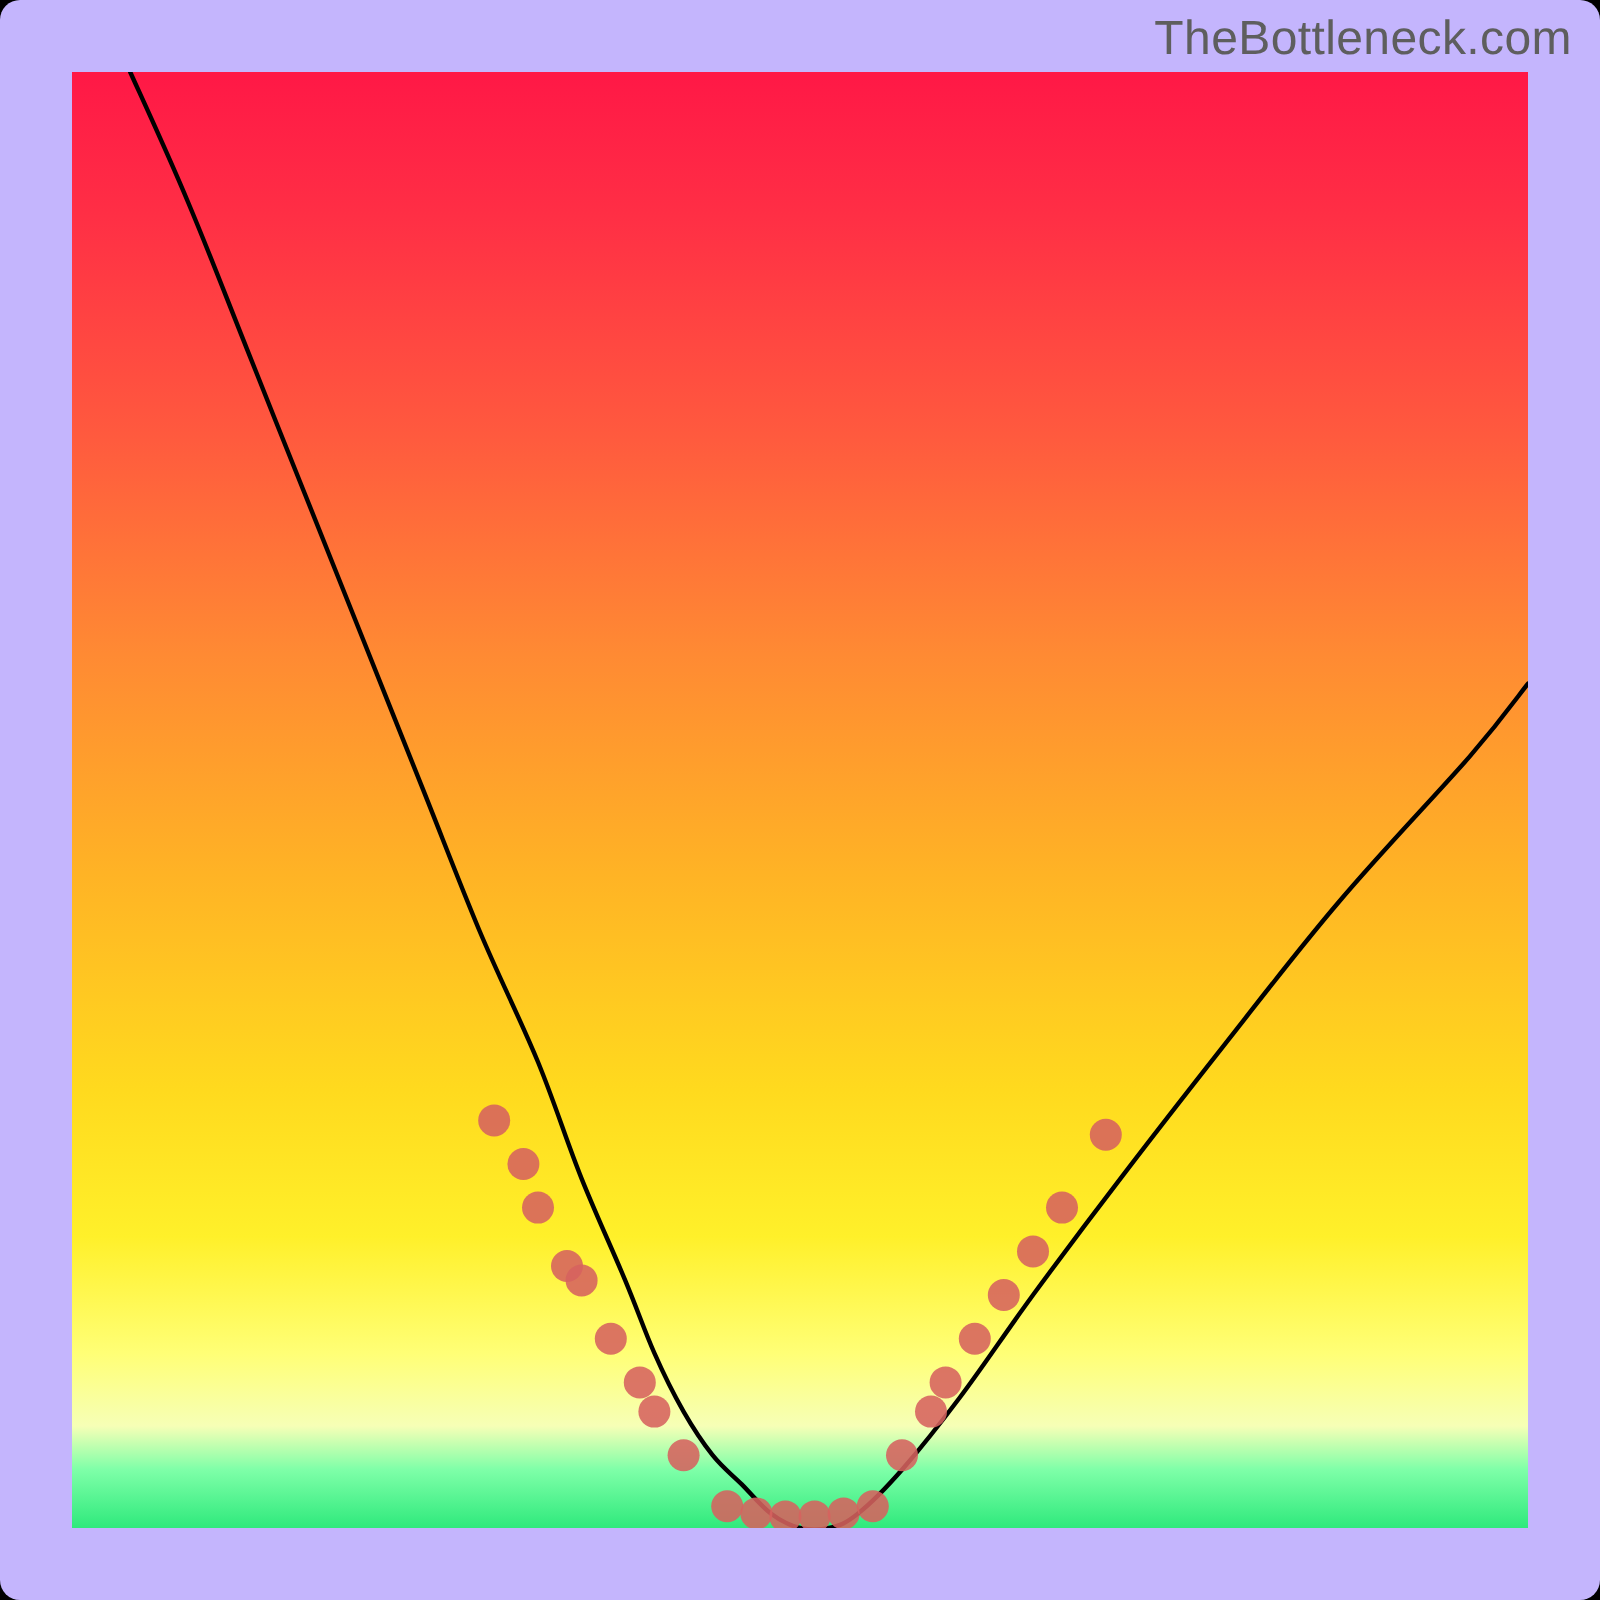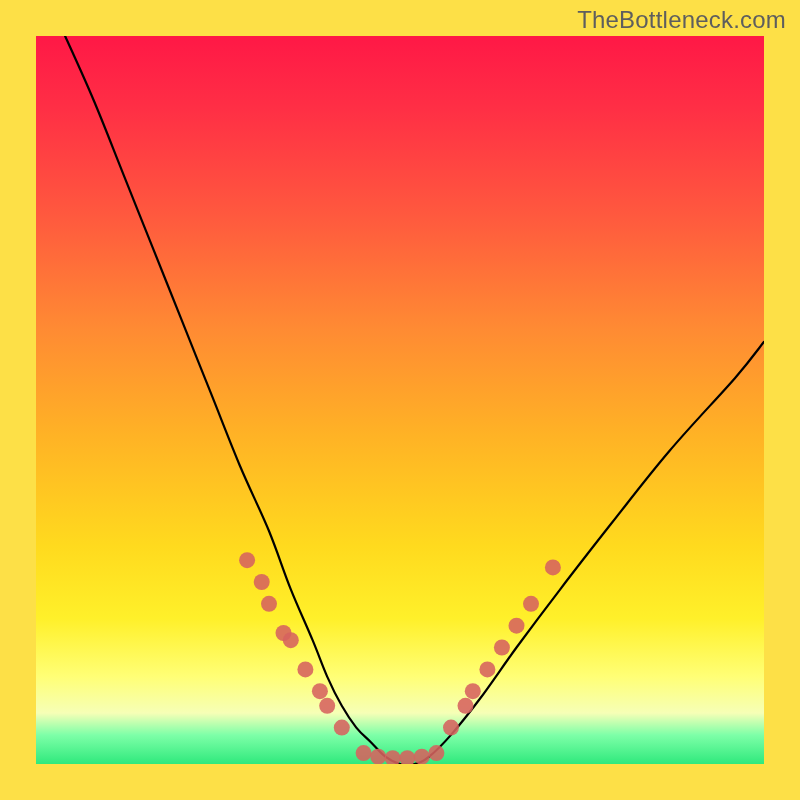--- a/index.html
+++ b/index.html
@@ -8,21 +8,22 @@
     width: 800px;
     height: 800px;
     overflow: hidden;
     background: #000;
     font-family: Arial, Helvetica, sans-serif;
   }
   .frame {
     position: relative;
     width: 800px;
     height: 800px;
-    background: #fde047;
+    background: #c4b5fd;
+    border-radius: 10px;
   }
   .watermark {
     position: absolute;
     top: 6px;
     right: 14px;
     color: #5e5e5e;
     font-size: 24px;
     font-weight: 500;
     letter-spacing: 0.2px;
     z-index: 5;

